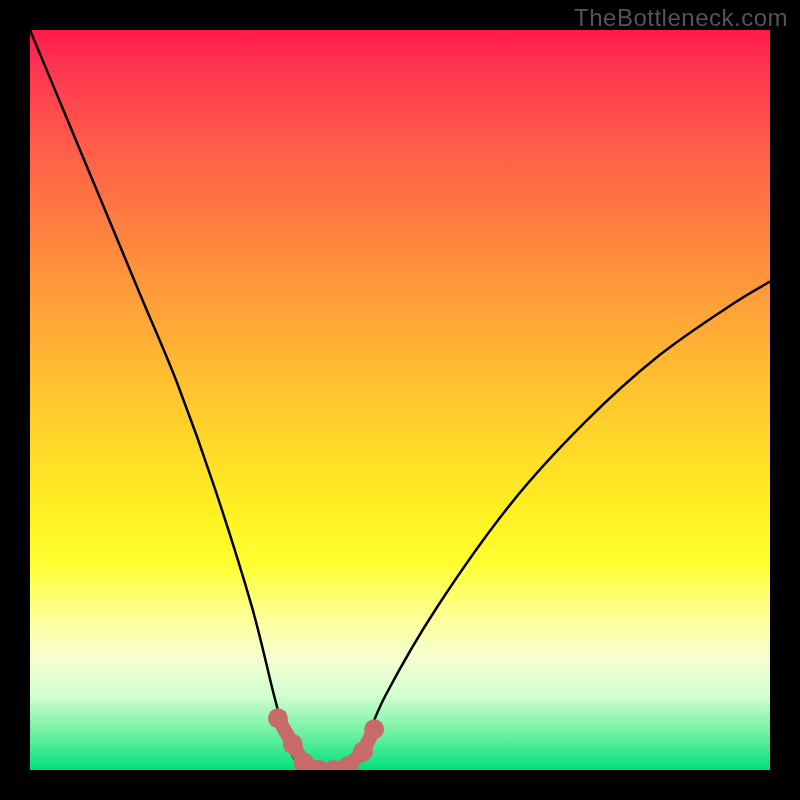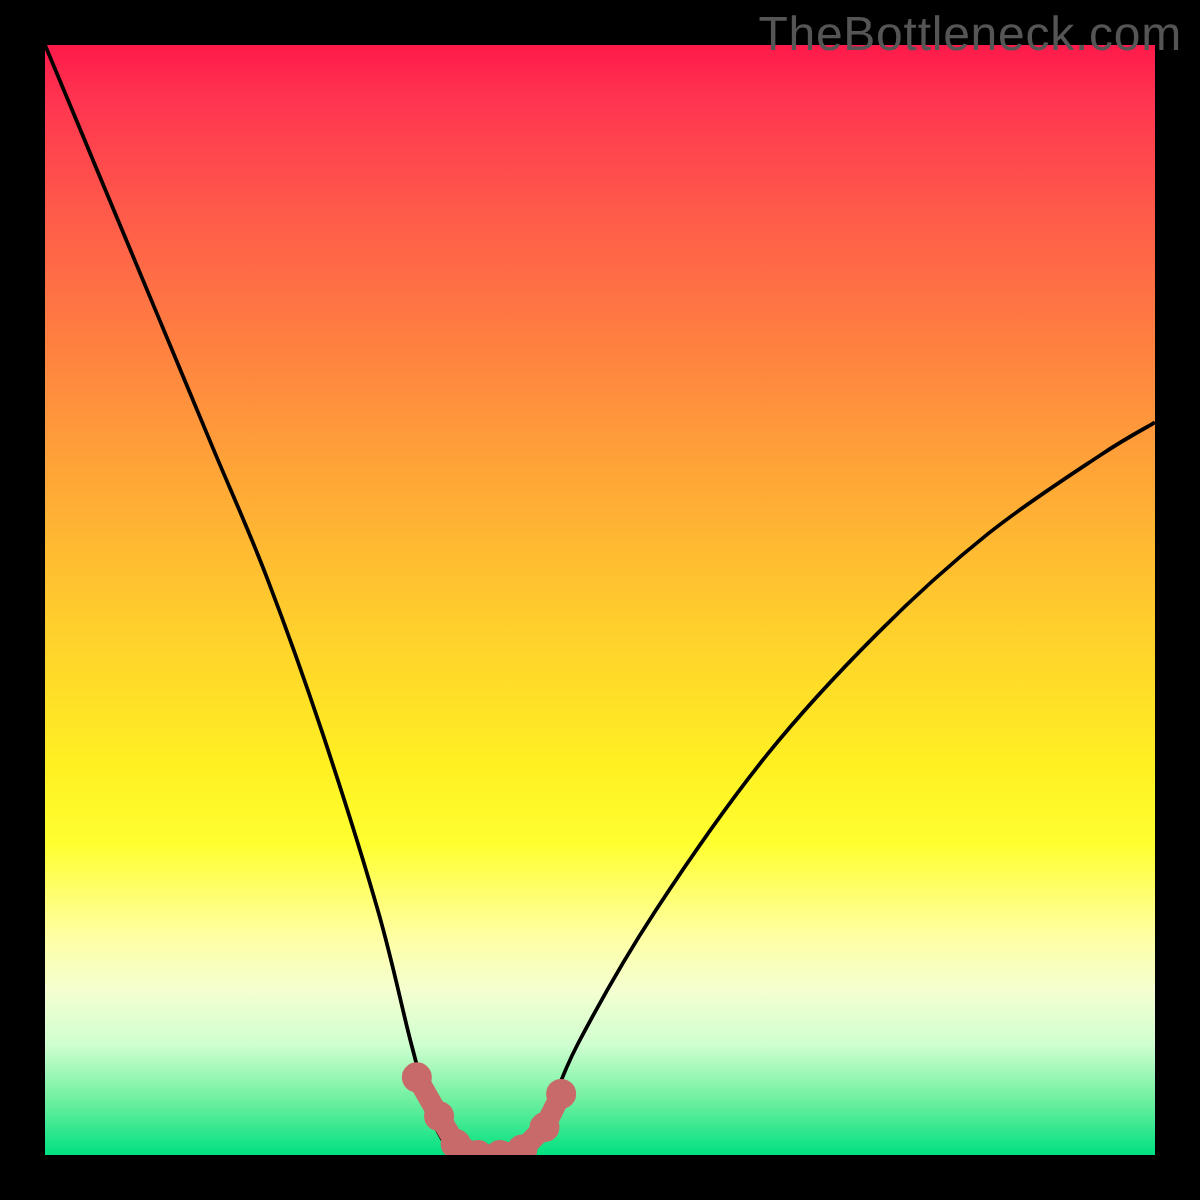--- a/index.html
+++ b/index.html
@@ -9,21 +9,21 @@
     background: #000;
     position: relative;
     font-family: Arial, sans-serif;
     overflow: hidden;
   }
   .attribution {
     position: absolute;
     top: 4px;
     right: 12px;
     color: #555;
-    font-size: 32px;
+    font-size: 24px;
     font-weight: 500;
     z-index: 10;
     letter-spacing: 0.5px;
   }
   .plot-area {
     position: absolute;
     top: 30px;
     left: 30px;
     width: 740px;
     height: 740px;

